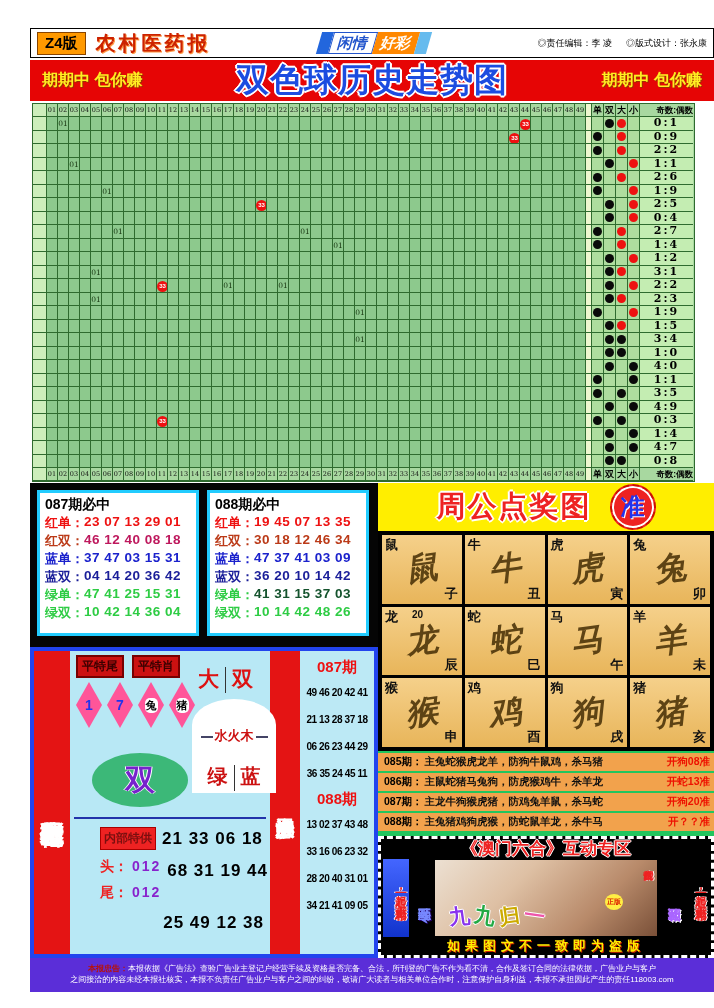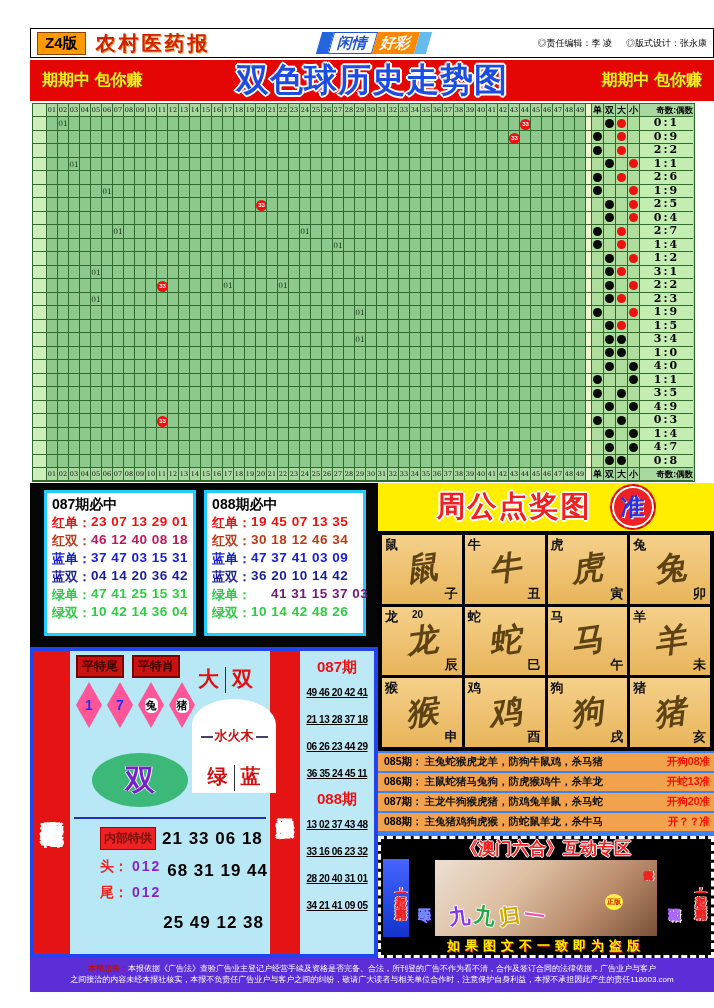--- a/index.html
+++ b/index.html
@@ -44,21 +44,21 @@
   .ratio{width:53px;background:#c4edb2;font:bold 11px "DejaVu Serif",serif;text-align:center;
          line-height:12.5px;letter-spacing:2px;border-right:none;color:#000;}
   .dot{width:9px;height:9px;border-radius:50%;display:block;margin:0 1px;}
   .dot.b{background:#0a0a0a;}
   .dot.r{background:#ee1111;}
   .ball{display:inline-block;width:11px;height:11px;margin-top:1px;border-radius:50%;background:#ee1111;
         color:#fff;font:bold 6px "Liberation Sans",sans-serif;line-height:11px;text-align:center;}
 
   
   .panels-strip{left:30px;top:483px;width:348px;height:164px;background:#050505;display:flex;
-                gap:8px;padding:7px 14px;box-sizing:border-box;}
+                gap:8px;padding:7px 7px;box-sizing:border-box;}
   .panel{width:162px;height:146px;background:#fff;border:3px solid #22ccff;box-sizing:border-box;
          padding:1px 5px;}
   .p-title{font:bold 14px "Liberation Sans",sans-serif;color:#000;line-height:20px;}
   .p-row{display:flex;line-height:20.5px;white-space:nowrap;}
   .p-label{font:bold 13px "Liberation Sans",sans-serif;}
   .p-val{font:bold 13.5px "Liberation Sans",sans-serif;letter-spacing:0.5px;}
 
   
   .zg-band{left:378px;top:483px;width:336px;height:48px;background:#ffee00;display:flex;
            align-items:center;justify-content:center;gap:18px;}
@@ -68,21 +68,21 @@
             box-shadow:inset 0 0 0 2px #fff;display:flex;align-items:center;justify-content:center;
             font:bold 24px "Liberation Sans",sans-serif;color:#2233ee;text-shadow:1px 1px 0 #fff;}
   .zodiac{left:378px;top:531px;width:336px;height:220px;background:#000;box-sizing:border-box;
           padding:4px;display:grid;grid-template-columns:repeat(4,1fr);grid-template-rows:repeat(3,1fr);gap:3px;}
   .z-cell{position:relative;background:linear-gradient(180deg,#f5d08a,#e8b55a);overflow:hidden;}
   .z-animal{position:absolute;left:3px;top:1px;font:bold 13px "DejaVu Serif",serif;color:#111;}
   .z-branch{position:absolute;right:4px;bottom:1px;font:bold 13px "DejaVu Serif",serif;color:#111;}
   .z-art{position:absolute;left:50%;top:50%;transform:translate(-50%,-50%) rotate(-8deg);
          font:bold italic 32px "DejaVu Serif",serif;color:#4a3208;opacity:.88;}
   .z-num{position:absolute;left:30px;top:2px;font:bold 10px "Liberation Sans",sans-serif;color:#111;}
-  .pred-lines{left:378px;top:751px;width:336px;height:85px;background:#3b82f6;display:flex;
+  .pred-lines{left:378px;top:751px;width:336px;height:85px;background:#22c55e;display:flex;
               flex-direction:column;gap:2px;padding-top:2px;box-sizing:border-box;}
   .pred-row{height:18px;background:#f2a24c;display:flex;align-items:center;padding:0 4px 0 6px;
             font:bold 10.5px "Liberation Sans",sans-serif;white-space:nowrap;}
   .pred-issue{color:#000;margin-right:2px;}
   .pred-text{color:#111;}
   .pred-res{color:#ee1100;margin-left:auto;}
 
   
   .macau{left:378px;top:836px;width:336px;height:122px;background:#000;border:3px dashed #fff;
          box-sizing:border-box;display:flex;flex-direction:column;}
@@ -137,21 +137,21 @@
   .special{background:#ee2222;border:1px solid #aa0000;color:#7a0f0f;font:bold 12px "Liberation Sans",sans-serif;
            padding:2px 3px;}
   .bignum{font:bold 17px "Liberation Sans",sans-serif;color:#000;letter-spacing:1px;white-space:nowrap;}
   .ht-row{margin-top:8px;font:bold 14px "Liberation Sans",sans-serif;}
   .ht-label{color:#ee2222;}
   .ht-val{color:#8822cc;letter-spacing:2px;}
   .nb-row2{position:absolute;right:0;top:34px;}
   .nb-row3{position:absolute;right:4px;top:86px;}
   .ww-col{width:74px;background:#bce9f5;text-align:center;padding-top:4px;box-sizing:border-box;}
   .w-title{font:bold 15px "Liberation Sans",sans-serif;color:#ee1111;line-height:24px;}
-  .w-row{font:bold 10px "Liberation Sans",sans-serif;color:#000;line-height:27px;letter-spacing:-0.4px;white-space:nowrap;text-decoration:underline;}
+  .w-row{font:bold 10px "Liberation Sans",sans-serif;color:#000;line-height:27px;letter-spacing:-0.4px;white-space:nowrap;}
 
   
   .disclaimer{left:30px;top:958px;width:684px;height:34px;background:#5b2ed8;color:#fff;
               font:8px/11px "Liberation Sans",sans-serif;text-align:center;box-sizing:border-box;padding-top:5px;}
   .notice-label{color:#bb1100;font-weight:bold;}
 </style>
 </head>
 <body>
 
 <div class="page">
@@ -1949,21 +1949,21 @@
         <div class="p-row">
           <span class="p-label" style="color: rgb(27, 34, 204);">蓝单：</span>
           <span class="p-val" style="color: rgb(27, 34, 204);">47 37 41 03 09</span>
         </div>
         <div class="p-row">
           <span class="p-label" style="color: rgb(26, 30, 153);">蓝双：</span>
           <span class="p-val" style="color: rgb(26, 30, 153);">36 20 10 14 42</span>
         </div>
         <div class="p-row">
           <span class="p-label" style="color: rgb(46, 204, 68);">绿单：</span>
-          <span class="p-val" style="color: #701a75; margin-left: 20px;">41 31 15 37 03</span>
+          <span class="p-val" style="color: #14532d;">41 31 15 37 03</span>
         </div>
         <div class="p-row">
           <span class="p-label" style="color: rgb(46, 204, 68);">绿双：</span>
           <span class="p-val" style="color: rgb(46, 204, 68);">10 14 42 48 26</span>
         </div>
       </div>
     </div>
 
   <div class="abs zg-band">
     <span class="zg-title">周公点奖图</span>

